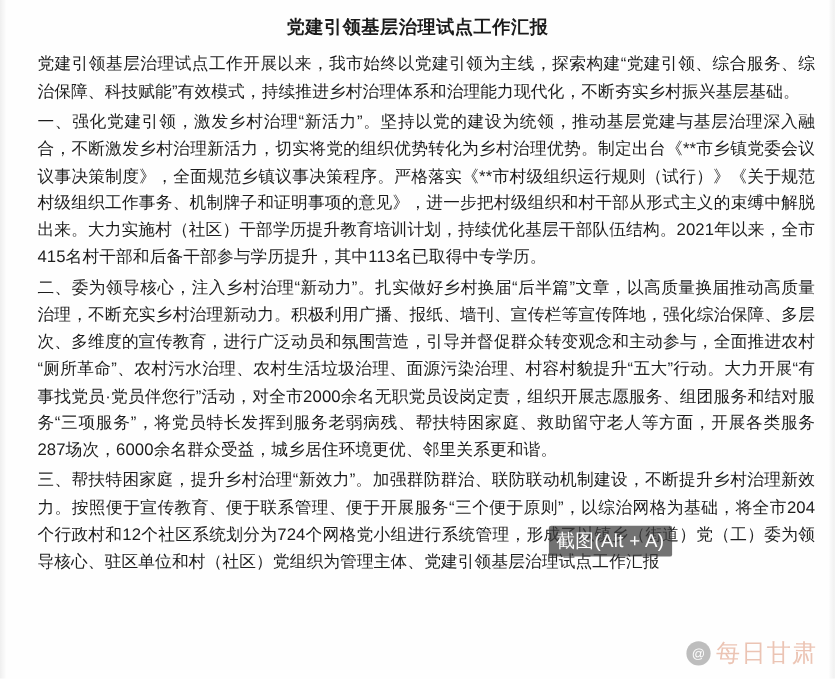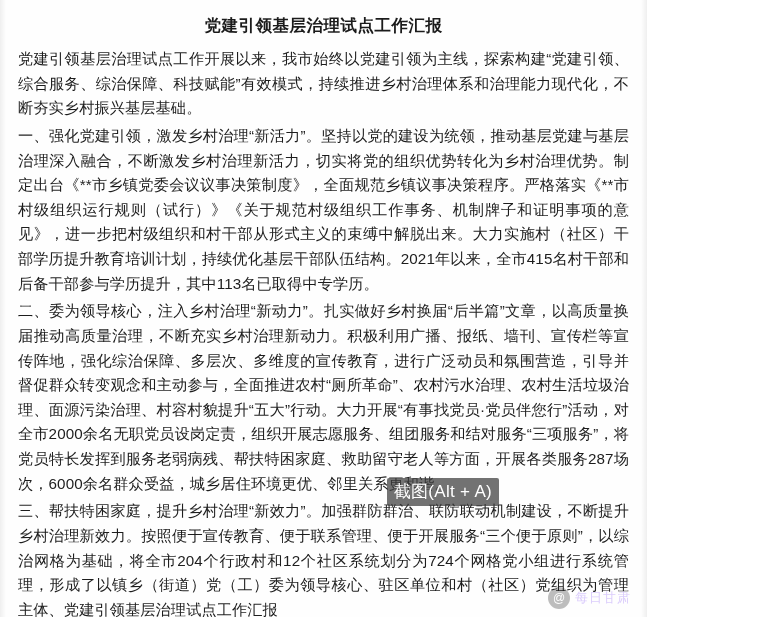--- a/index.html
+++ b/index.html
@@ -8,21 +8,21 @@
   }
   body {
     width: 759px;
     height: 617px;
     background: #ffffff;
     font-family: "Liberation Sans", "DejaVu Sans", sans-serif;
     overflow: hidden;
     position: relative;
   }
   .page {
-    width: 647px;
+    width: 759px;
     height: 617px;
     position: relative;
     box-sizing: border-box;
     padding: 10px 18px 0 18px;
     background: #fefefe;
   }
   .doc-title {
     text-align: center;
     font-size: 16.5px;
     font-weight: bold;
@@ -30,21 +30,21 @@
     letter-spacing: 0.5px;
     margin: 4px 0 10px 0;
     line-height: 1.4;
   }
   .para {
     font-size: 15.2px;
     color: #1d1d1d;
     line-height: 1.62;
     text-align: justify;
     text-justify: inter-ideograph;
-    margin: 0 0 3px 0;
+    margin: 0 0 3px 16px;
     letter-spacing: 0.1px;
   }
   .para .lead {
     font-weight: normal;
   }
   .watermark-wrap {
     position: absolute;
     left: 0;
     top: 0;
     width: 100%;
@@ -77,22 +77,22 @@
     height: 22px;
     border-radius: 50%;
     background: #2b2b2b;
     color: #fff;
     font-size: 12px;
     display: flex;
     align-items: center;
     justify-content: center;
   }
   .wm-text {
-    font-size: 13px;
-    color: #8b5cf6;
+    font-size: 22px;
+    color: #c2410c;
     letter-spacing: 1px;
   }
   .edge-shadow-left {
     position: absolute;
     left: 0; top: 0; width: 6px; height: 100%;
     background: linear-gradient(to right, rgba(0,0,0,0.06), rgba(0,0,0,0));
   }
   .edge-shadow-right {
     position: absolute;
     right: 0; top: 0; width: 6px; height: 100%;

